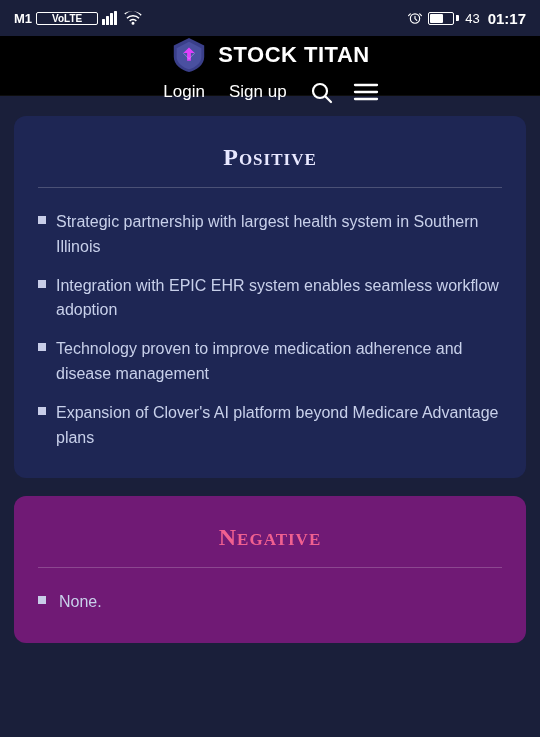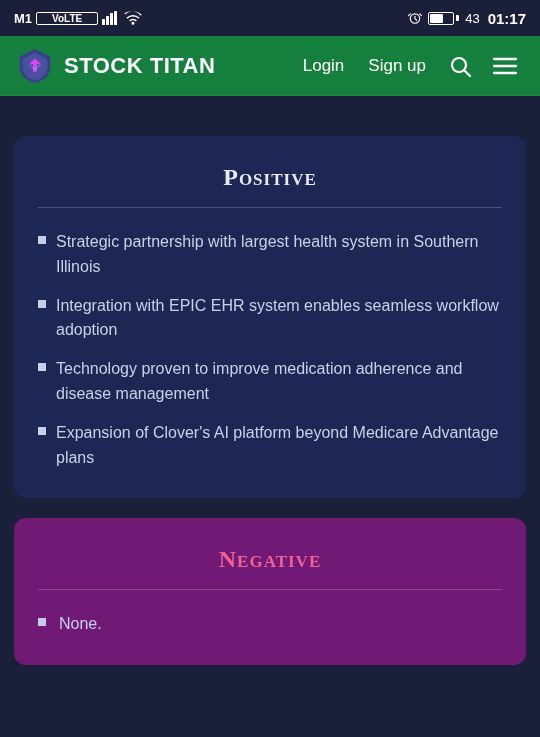--- a/index.html
+++ b/index.html
@@ -43,26 +43,27 @@
       display: flex;
       align-items: center;
       gap: 6px;
       font-size: 13px;
     }
 
     
     .navbar {
       width: 100%;
       height: 60px;
-      background-color: #15803d;
+      background-color: #000000;
       display: flex;
       align-items: center;
       justify-content: space-between;
       padding: 0 16px;
       border-bottom: 1px solid rgba(255,255,255,0.05);
+      flex-direction: column;
     }
 
     .navbar-brand {
       display: flex;
       align-items: center;
       gap: 10px;
       text-decoration: none;
     }
 
     .logo-icon {
@@ -108,21 +109,20 @@
     .main-content {
       padding: 20px 14px 30px 14px;
       background-color: #1a1f3a;
     }
 
     
     .card {
       border-radius: 12px;
       padding: 28px 24px 28px 24px;
       margin-bottom: 18px;
-      margin-top: 20px;
     }
 
     .card-positive {
       background-color: #1e2654;
     }
 
     .card-negative {
       background-color: #701a75;
     }
 

